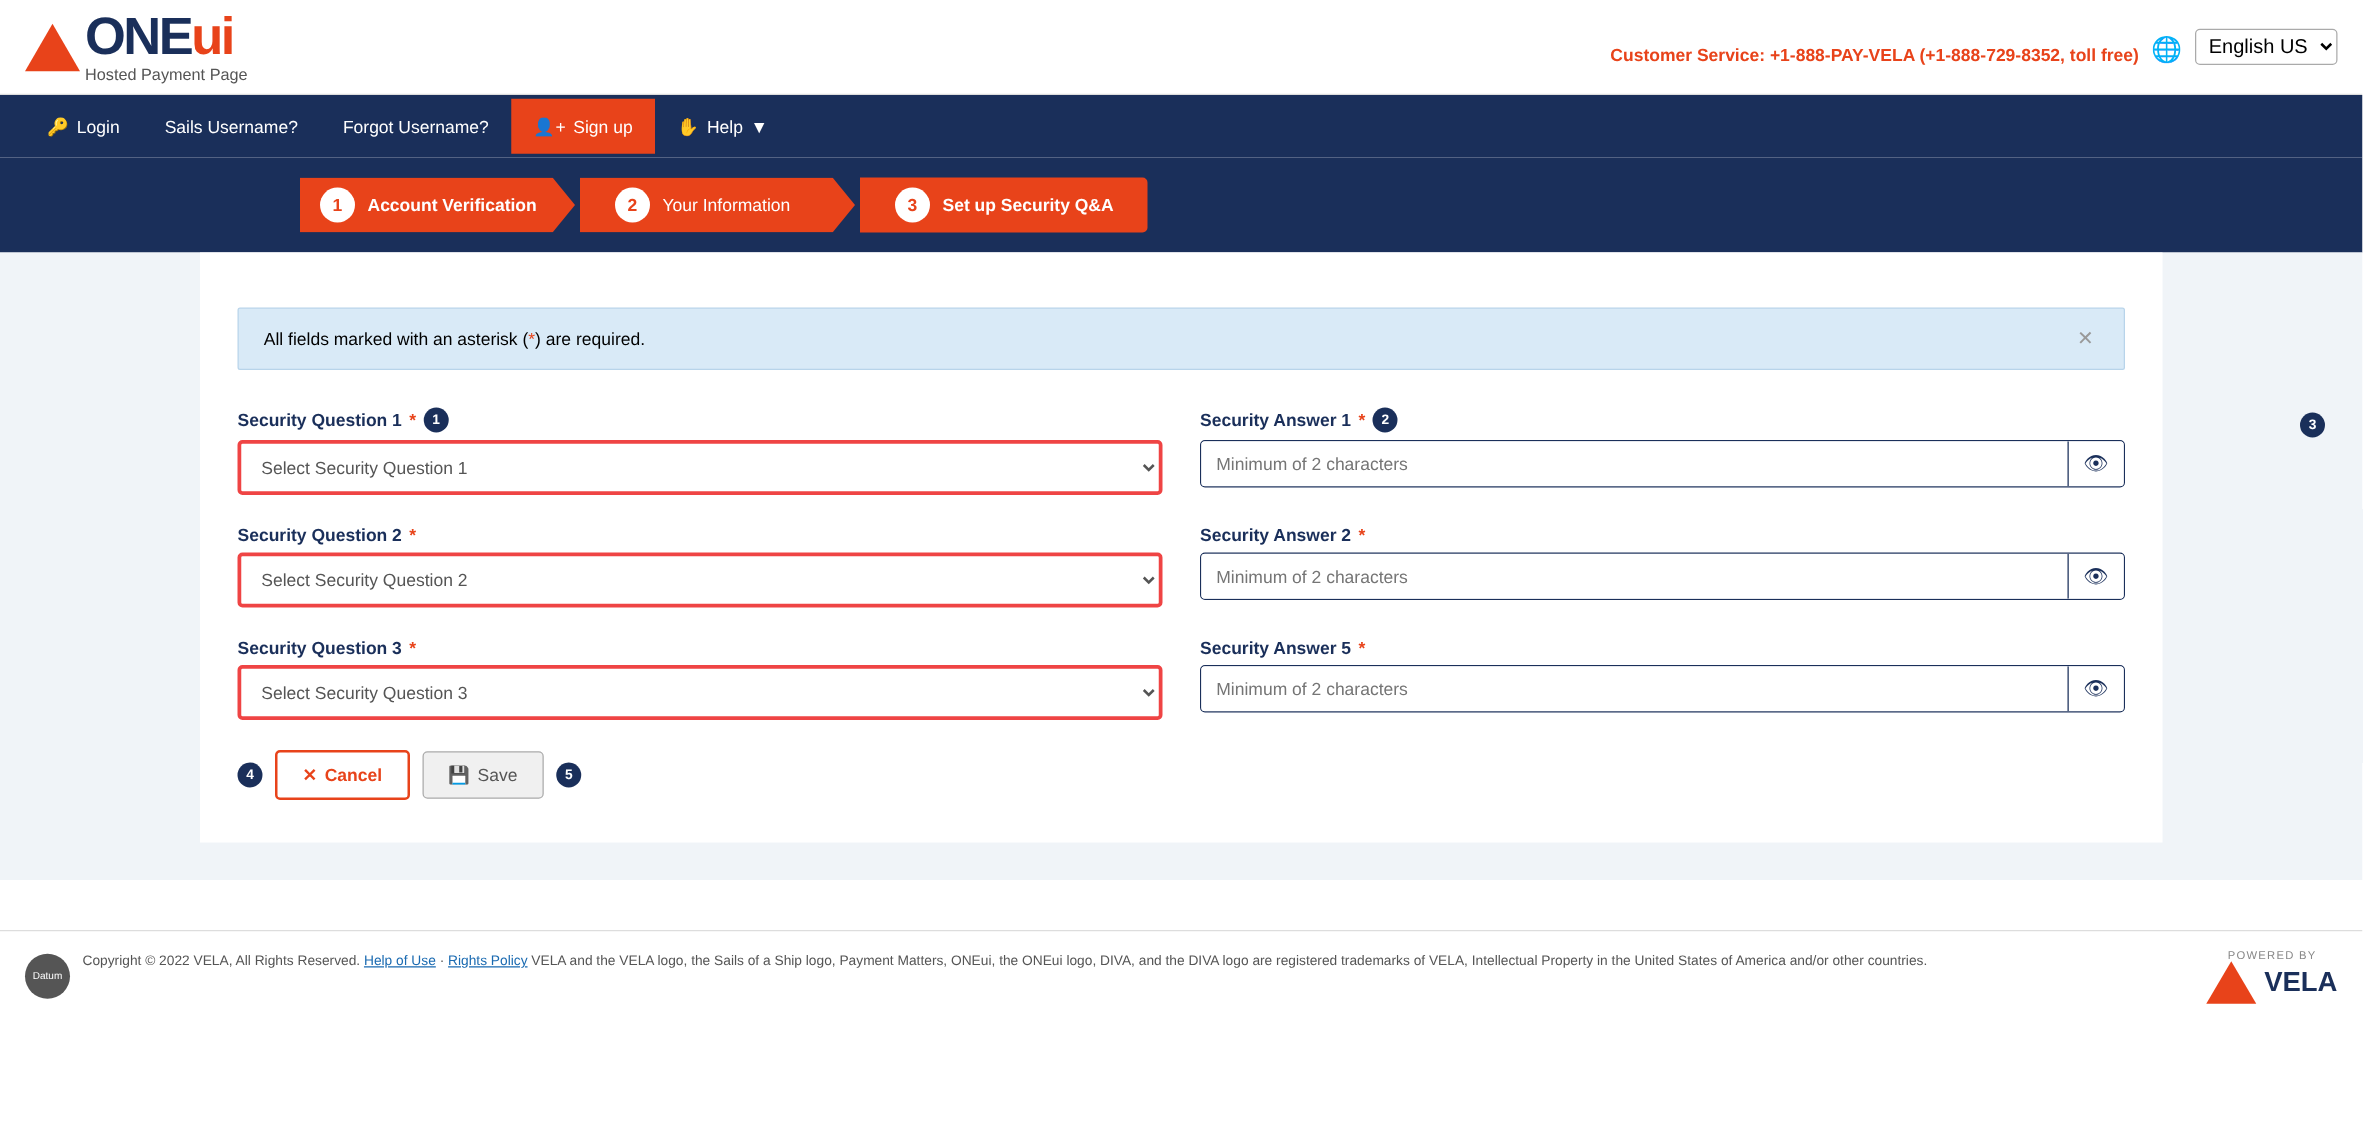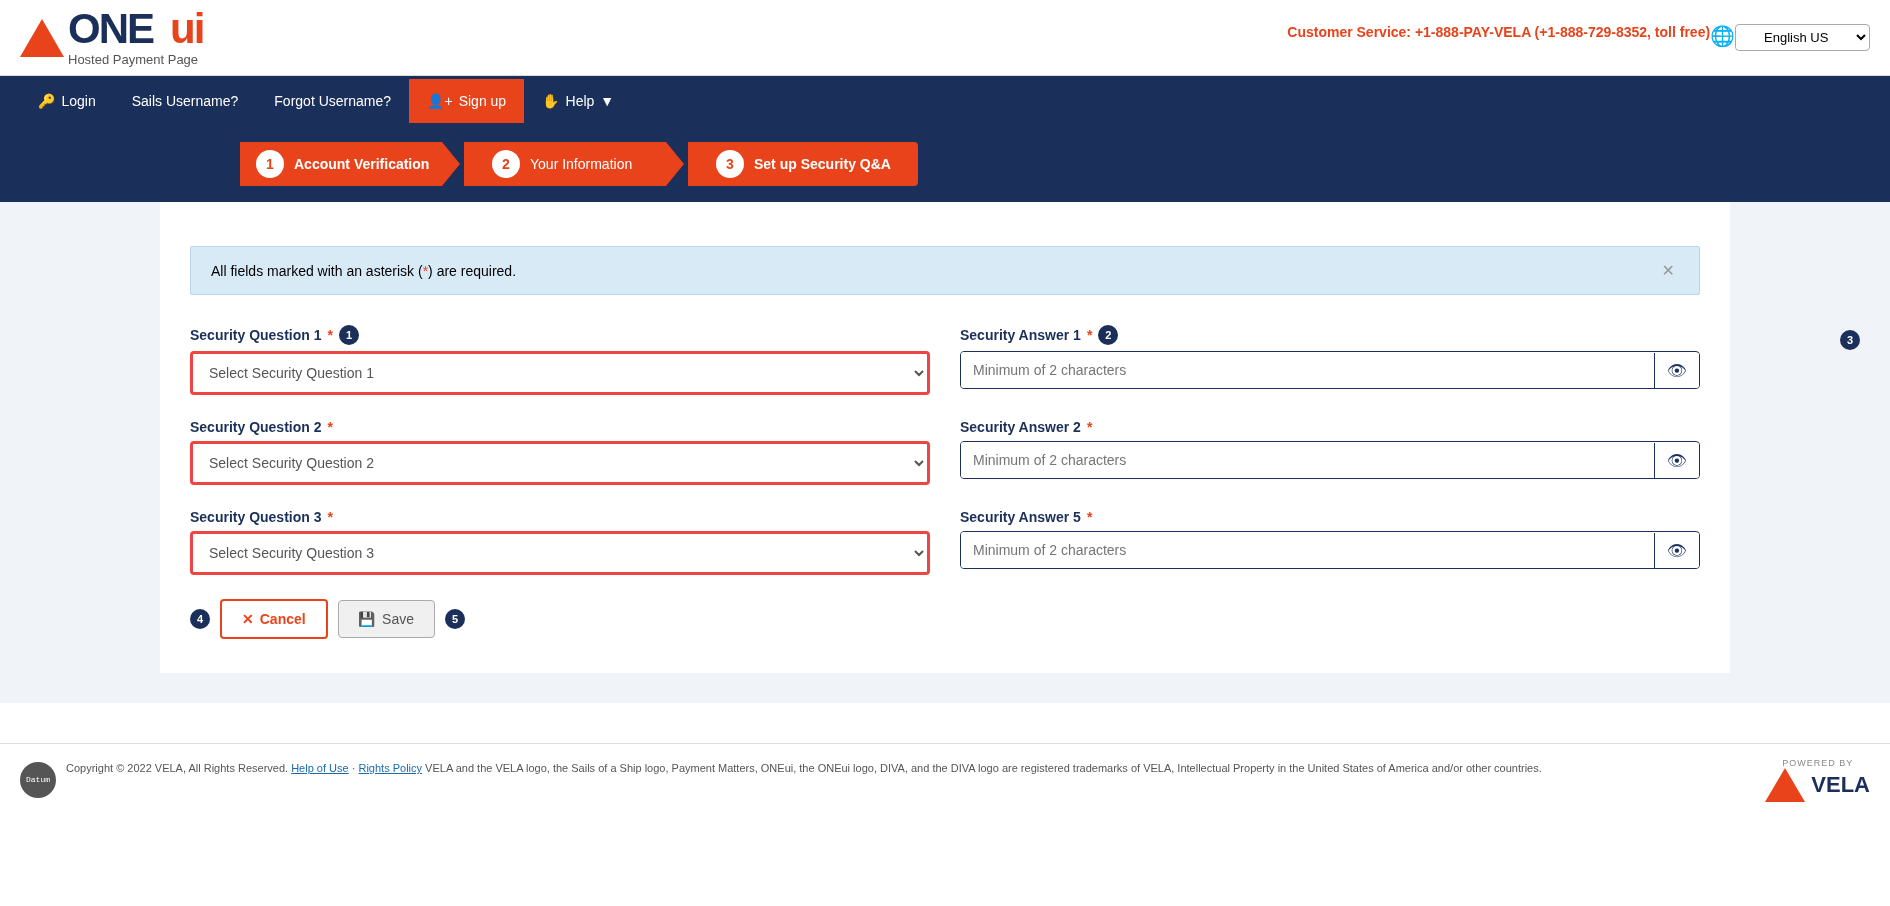--- a/index.html
+++ b/index.html
@@ -8,38 +8,38 @@
     
     .top-bar {
       display: flex;
       align-items: center;
       justify-content: space-between;
       padding: 8px 20px;
       border-bottom: 1px solid #ddd;
       background: #fff;
     }
     .logo-area { display: flex; align-items: center; gap: 0; }
-    .logo-text { display: flex; align-items: flex-end; gap: 17px; }
+    .logo-text { display: flex; align-items: flex-end; gap: 0; }
     .logo-triangle {
       width: 0; height: 0;
       border-left: 22px solid transparent;
       border-right: 22px solid transparent;
       border-bottom: 38px solid #e8431a;
       margin-right: 4px;
       position: relative;
     }
     .logo-subtitle { font-size: 13px; color: #555; margin-top: 2px; }
     .customer-service { color: #e8431a; font-size: 14px; font-weight: bold; }
-    .top-right { display: flex; align-items: flex-start; }
+    .top-right { display: flex; align-items: flex-end; gap: 10px; }
     .globe-icon { color: #1a2f5a; font-size: 20px; }
     .lang-select {
       border: 1px solid #aaa;
-      padding: 4px 24px;
+      padding: 4px 6px;
       border-radius: 4px;
-      font-size: 13px;
+      font-size: 16px;
       cursor: pointer;
       background: #fff;
     }
 
     
     .nav-bar {
       background: #1a2f5a;
       display: flex;
       align-items: center;
       padding: 0 20px;
@@ -381,21 +381,21 @@
         <div class="help-circle">5</div>
       </div>
 
     </div>
   </div>
 </div>
 
 <div class="footer">
   <div class="footer-left">
     <div class="datum-logo">
-      <span style="font-size:8px; text-align:right; line-height:1.2;font-family:Liberation Mono, monospace;">Datum</span>
+      <span style="font-size:8px; text-align:right; line-height:1.2;">Datum</span>
     </div>
     <div>
       <span>Copyright © 2022 VELA, All Rights Reserved.</span>
       <a>Help of Use</a>
       <span> · </span>
       <a>Rights Policy</a>
       <span> VELA and the VELA logo, the Sails of a Ship logo, Payment Matters, ONEui, the ONEui logo, DIVA, and the DIVA logo are registered trademarks of VELA, Intellectual Property in the United States of America and/or other countries.</span>
     </div>
   </div>
   <div class="footer-right">

